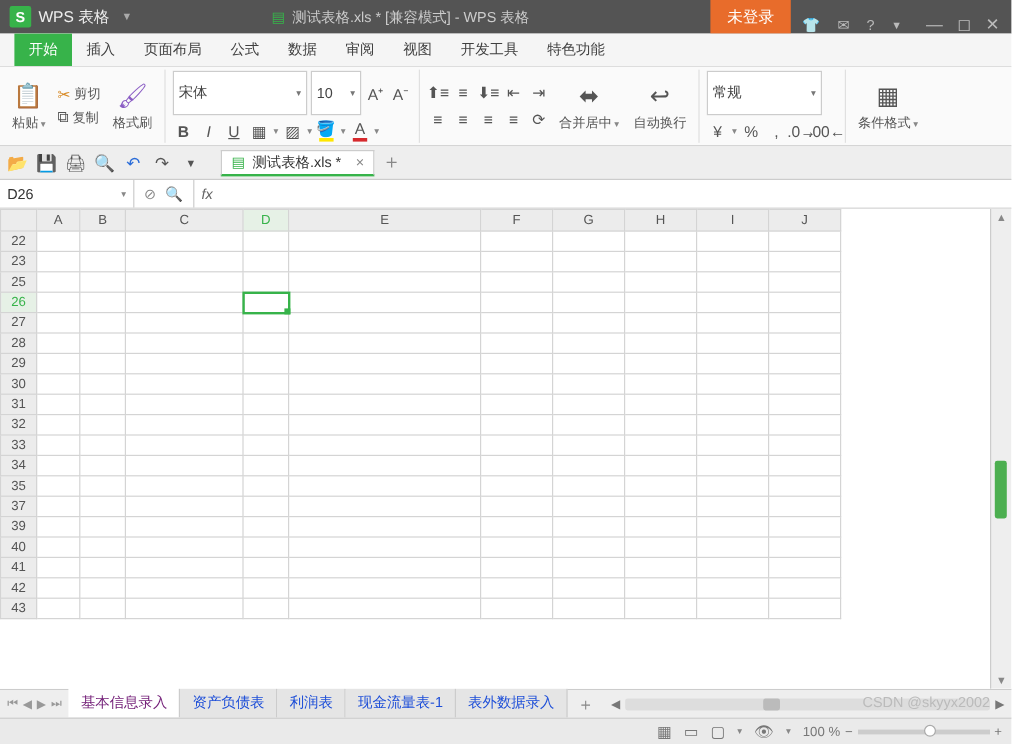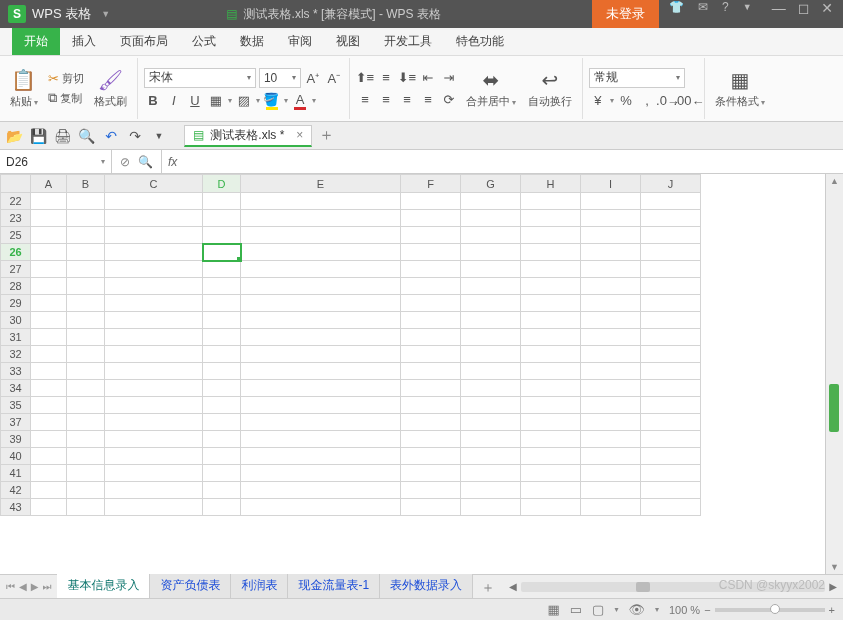--- a/index.html
+++ b/index.html
@@ -7,41 +7,41 @@
 
 
 .title-bar { height: 28px; background: #545454; display: flex; align-items: center; color: #ccc; }
 .app-brand { display: flex; align-items: center; height: 100%; padding: 0 8px; }
 .brand-tile { width: 18px; height: 18px; background: #37b34a; display: flex; align-items: center; justify-content: center; color: #fff; font-weight: bold; font-size: 12px; border-radius: 2px; }
 .brand-name { color: #eee; margin: 0 6px; font-size: 13px; }
 .brand-drop { color: #aaa; font-size: 9px; padding: 4px; }
 .title-center { flex: 1; display: flex; align-items: center; justify-content: center; gap: 6px; }
 .title-center .doc-icon { color: #37b34a; font-size: 12px; }
 .title-text { color: #ccc; font-size: 12px; }
-.title-right { display: flex; align-items: flex-start; height: 100%; margin-left: 47px; }
+.title-right { display: flex; align-items: flex-end; height: 100%; margin-left: 47px; }
 .login-btn { background: #e86c2b; color: #fff; height: 100%; padding: 0 14px; display: flex; align-items: center; font-size: 13px; }
 .title-icons { display: flex; align-items: center; gap: 14px; padding: 0 10px; color: #bbb; }
 .win-ctrls { display: flex; align-items: center; gap: 12px; padding: 0 10px; color: #bbb; font-size: 14px; }
 
 
 .ribbon-tabs { height: 28px; background: #f5f5f5; border-bottom: 1px solid #ddd; display: flex; align-items: center; padding-left: 12px; }
 .ribbon-tab { padding: 5px 12px; color: #404040; cursor: default; }
 .ribbon-tab.active { background: #37b34a; color: #fff; font-weight: 500; }
 
 
 .ribbon { height: 66px; background: #fafafa; border-bottom: 1px solid #ccc; display: flex; align-items: stretch; padding: 2px 0; }
 .rgroup { display: flex; align-items: center; padding: 0 6px; border-right: 1px solid #e0e0e0; gap: 4px; }
 .rgroup.last { border-right: none; }
 .big-btn { display: flex; flex-direction: column; align-items: center; justify-content: center; padding: 2px 4px; font-size: 11px; color: #555; gap: 2px; }
 .big-btn .ic { font-size: 20px; color: #555; }
 .big-btn .arr { font-size: 8px; color: #888; margin-left: 2px;}
 .stack { display: flex; flex-direction: column; gap: 2px; }
 .small-btn { display: flex; align-items: center; gap: 3px; font-size: 11px; color: #555; padding: 1px 2px; }
 .small-btn .ic { font-size: 13px; }
-.font-combo { height: 20px; border: 1px solid #ccc; background: #fff; display: flex; align-items: center; padding: 0 4px; font-size: 12px; color: #444; }
+.font-combo { height: 37px; border: 1px solid #ccc; background: #fff; display: flex; align-items: center; padding: 0 4px; font-size: 12px; color: #444; }
 .font-combo.name { width: 112px; }
 .font-combo.size { width: 42px; }
 .combo-arr { margin-left: auto; font-size: 8px; color: #777; }
 .fmt-row { display: flex; align-items: center; gap: 3px; }
 .fmt-btn { width: 18px; height: 18px; display: flex; align-items: center; justify-content: center; font-size: 13px; color: #555; }
 .drop-arr { font-size: 8px; color: #888; }
 .color-bar { display: inline-block; width: 12px; height: 3px; }
 .color-bar.yellow { background: #ffe600; }
 .color-bar.red { background: #d6292d; }
 
@@ -64,35 +64,35 @@
 .fx-input { flex: 1; }
 
 
 .grid-wrap { flex: 1; display: flex; position: relative; background: #fff; overflow: hidden; }
 .grid-inner { flex: 1; overflow: hidden; }
 table.sheet { border-collapse: collapse; table-layout: fixed; }
 table.sheet th, table.sheet td { border: 1px solid #d4d4d4; font-weight: normal; font-size: 11px; color: #555; }
 table.sheet thead th { background: #ececec; height: 18px; text-align: center; }
 table.sheet thead th.corner { width: 30px; background: #ececec; }
 table.sheet tbody th { background: #ececec; width: 18px; text-align: center; height: 17px; }
-table.sheet tbody th.selrow { color: #37b34a; background: #e6f1e6; font-weight: bold; }
+table.sheet tbody th.selrow { color: #37b34a; background: #e6f1e6; }
 table.sheet thead th.selcol { color: #37b34a; background: #e6f1e6; }
 table.sheet td.selected { outline: 2px solid #37b34a; outline-offset: -1px; position: relative; }
 table.sheet td.selected::after { content: ""; position: absolute; right: -2px; bottom: -2px; width: 5px; height: 5px; background: #37b34a; }
 .vscroll { width: 18px; background: #eee; border-left: 1px solid #ccc; position: relative; }
 .vscroll .thumb { position: absolute; top: 210px; width: 10px; left: 3px; height: 48px; background: #4caf50; border-radius: 2px; }
 .vscroll .up, .vscroll .down { position: absolute; left: 0; width: 100%; text-align: center; font-size: 9px; color: #888; }
 .vscroll .up { top: 2px; } .vscroll .down { bottom: 2px; }
 
 
 .bottom-row { height: 24px; border-top: 1px solid #ccc; background: #eee; display: flex; align-items: stretch; }
 .sheet-nav { display: flex; align-items: center; gap: 4px; padding: 0 6px; color: #999; font-size: 10px; }
 .sheet-tabs { display: flex; align-items: flex-end; }
 .sheet-tab { padding: 4px 10px; font-size: 12px; color: #1d4ed8; border-right: 1px solid #ccc; background: #e5e5e5; }
-.sheet-tab.active { background: #fff; color: #0f766e; border-top: 2px solid #ec4899; font-family: Liberation Mono, monospace; }
+.sheet-tab.active { background: #fff; color: #701a75; border-top: 2px solid #ec4899; font-family: Liberation Mono, monospace; }
 .sheet-add { padding: 4px 8px; color: #888; font-size: 14px; }
 .hscroll { flex: 1; display: flex; align-items: center; padding: 0 6px; gap: 4px; }
 .hscroll .track { flex: 1; height: 10px; background: #ddd; position: relative; border-radius: 2px; }
 .hscroll .thumb { position: absolute; left: 38%; width: 14px; height: 10px; background: #bbb; border-radius: 2px; }
 .hscroll .ar { font-size: 10px; color: #777; }
 
 
 .status-bar { height: 22px; background: #eaeaea; border-top: 1px solid #ccc; display: flex; align-items: center; padding: 0 8px; gap: 10px; color: #777; font-size: 11px; justify-content: flex-end; }
 .status-bar .view-ic { font-size: 13px; }
 .zoom { display: flex; align-items: center; gap: 4px; }

